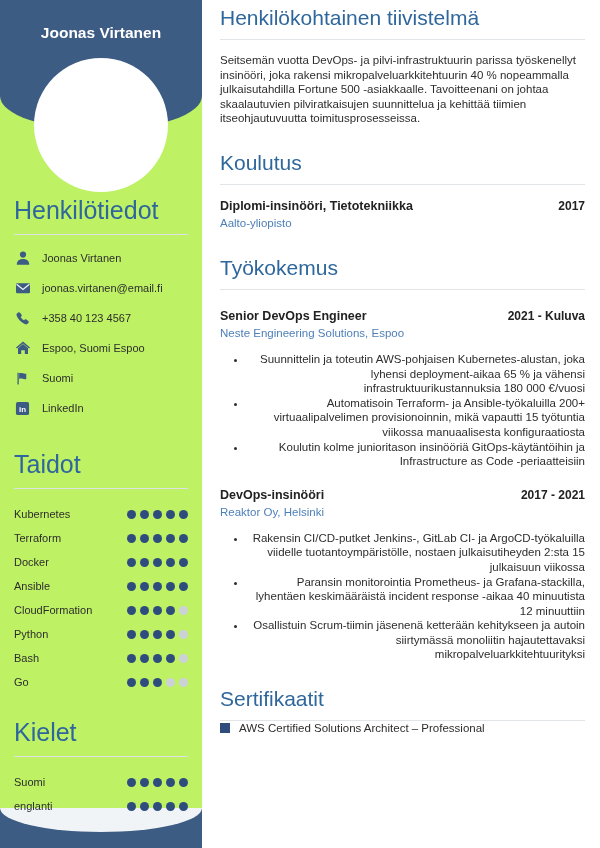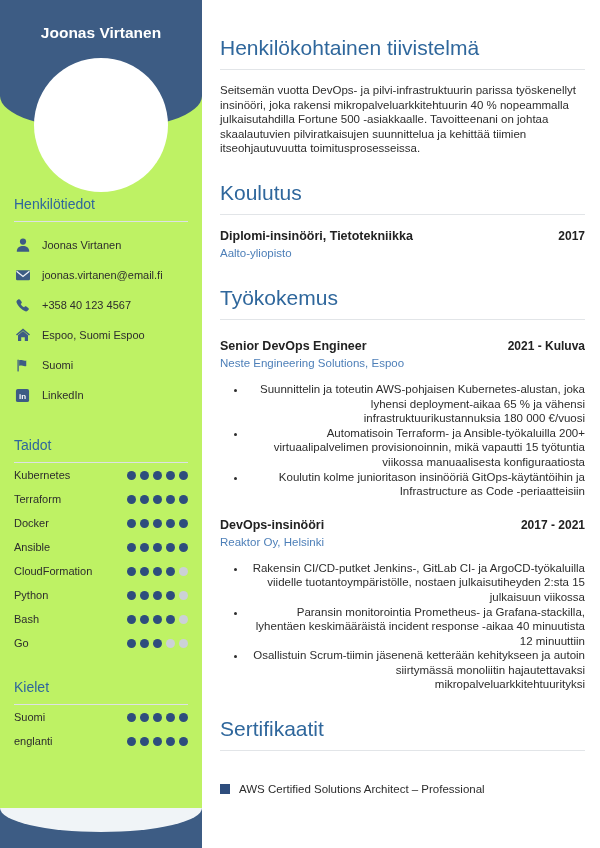--- a/index.html
+++ b/index.html
@@ -36,21 +36,21 @@
     width: 134px; height: 134px;
     border-radius: 50%;
     background: #ffffff;
     z-index: 2;
   }
   .sidebar-body { position: absolute; top: 196px; left: 0; right: 0; z-index: 1; }
 
   .side-heading {
     margin: 0 14px;
     padding-bottom: 9px;
-    font-size: 14px;
+    font-size: 25px;
     color: #2f679c;
     border-bottom: 1px solid #dde1e5;
   }
   .contact-list { margin-top: 8px; }
   .contact-row {
     display: flex; align-items: center;
     height: 30px; padding: 0 14px;
   }
   .contact-row .c-icon { width: 17px; height: 17px; flex: 0 0 17px; display: flex; align-items: center; justify-content: center; }
   .contact-row .c-text { margin-left: 11px; font-size: 11px; color: #2d2d2d; }
@@ -61,42 +61,42 @@
     display: flex; align-items: center; justify-content: space-between;
     height: 24px; padding: 0 14px;
   }
   .skill-row .s-label { font-size: 11px; color: #2d2d2d; }
   .dots { display: flex; }
   .dot {
     width: 9px; height: 9px; border-radius: 50%;
     background: #ccd1d7; margin-left: 4px;
   }
   .dot.filled { background: #2e4d7d; }
-  .skill-list { }
+  .skill-list { margin-top: 13px; }
 
   .lang-section { margin-top: 24px; }
 
   .sidebar-footer {
     position: absolute; bottom: 0; left: 0;
     width: 202px; height: 40px;
     background: #3d5c84;
   }
   .sidebar-footer .curve {
     position: absolute; top: 0; left: 0;
     width: 100%; height: 24px;
     background: #f0f4f7;
     border-radius: 0 0 50% 50% / 0 0 24px 24px;
   }
 
   
   .main {
     position: absolute; left: 202px; top: 0;
     width: 398px; height: 848px;
     background: #ffffff;
-    padding: 36px 15px 0 18px;
+    padding: 6px 15px 0 18px;
     box-sizing: border-box;
   }
   .main-heading {
     font-size: 21px;
     color: #2f679c;
     padding-bottom: 9px;
     border-bottom: 1px solid #e2e5e8;
   }
   .summary-text {
     margin-top: 13px;
@@ -118,21 +118,21 @@
     padding-left: 27px;
   }
   .job-bullets li {
     font-size: 11.5px;
     line-height: 1.27;
     color: #2d2d2d;
     margin: 0;
     text-align: right;
   }
   .cert-item {
-    margin-top: 32px;
+    margin-top: 1px;
     display: flex; align-items: center;
     font-size: 11.5px; color: #2d2d2d;
   }
   .cert-square {
     width: 10px; height: 10px;
     background: #2e4d7d;
     margin-right: 9px;
     flex: 0 0 10px;
   }
 </style>

